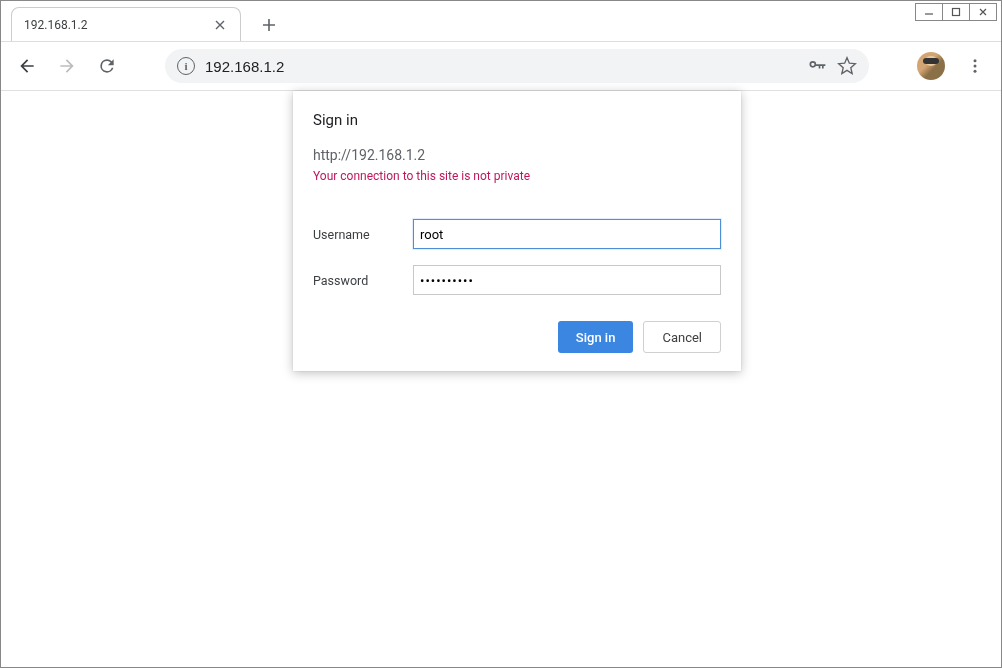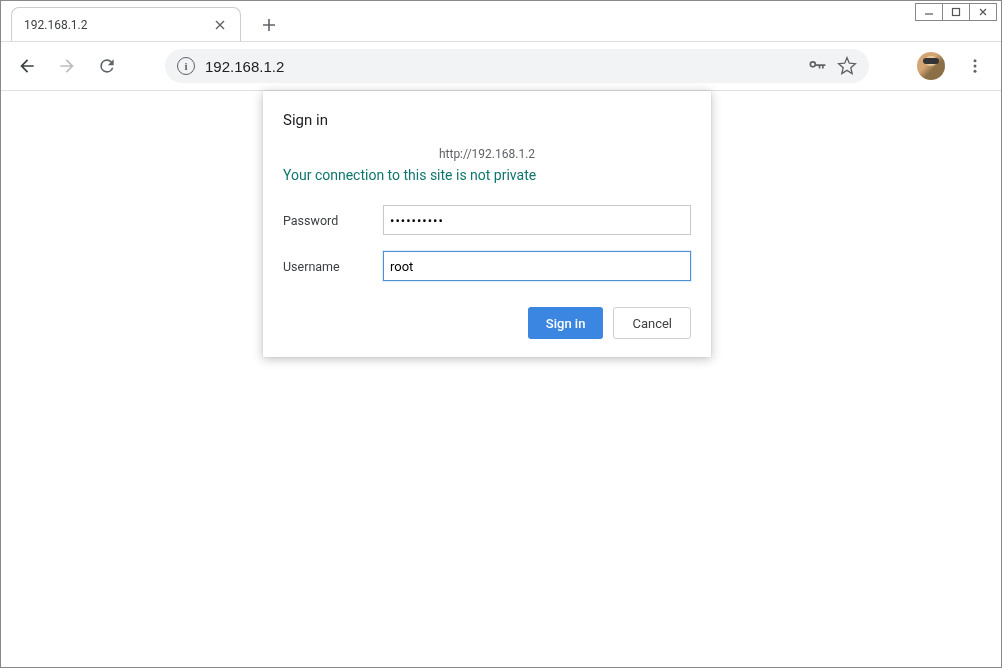--- a/index.html
+++ b/index.html
@@ -177,42 +177,41 @@
     color: #5f6368;
   }
   .content {
     position: relative;
     height: calc(100% - 90px);
     background: #fff;
   }
   .auth-dialog {
     position: absolute;
     top: 0;
-    left: 262px;
+    left: 292px;
     width: 448px;
     background: #fff;
     box-shadow: 0 2px 10px rgba(0,0,0,0.25), 0 0 1px rgba(0,0,0,0.2);
     padding: 20px 20px 18px 20px;
   }
   .dialog-title {
     font-size: 15px;
     color: #202124;
     margin-bottom: 18px;
     font-weight: 400;
   }
   .dialog-url {
+    font-size: 14px;
+    color: #5f6368;
+    margin-bottom: 6px;
+  }
+  .dialog-warning {
     font-size: 12px;
-    color: #5f6368;
-    margin-bottom: 6px;
-    text-align: center;
-  }
-  .dialog-warning {
-    font-size: 14px;
-    color: #0f766e;
-    margin-bottom: 22px;
+    color: #be185d;
+    margin-bottom: 36px;
   }
   .form-row {
     display: flex;
     align-items: center;
     margin-bottom: 16px;
   }
   .form-label {
     width: 100px;
     font-size: 12.5px;
     color: #3c4043;
@@ -351,33 +350,33 @@
   </div>
 </div>
 
 <div class="content">
   <div class="auth-dialog">
     <div class="dialog-title">Sign in</div>
     <div class="dialog-url">http://192.168.1.2</div>
     <div class="dialog-warning">Your connection to this site is not private</div>
 
     <div class="form-row">
+      <div class="form-label">Username</div>
+      <div class="input-wrap">
+        <div class="form-input focused" style="height:30px;"></div>
+        <span class="input-display"><span class="selected-text">root</span></span>
+      </div>
+    </div>
+
+    <div class="form-row">
       <div class="form-label">Password</div>
       <div class="input-wrap">
         <div class="form-input" style="height:30px;"></div>
         <span class="input-display" style="letter-spacing:1px;">••••••••••</span>
       </div>
     </div>
 
-    <div class="form-row">
-      <div class="form-label">Username</div>
-      <div class="input-wrap">
-        <div class="form-input focused" style="height:30px;"></div>
-        <span class="input-display"><span class="selected-text">root</span></span>
-      </div>
-    </div>
-
     <div class="dialog-actions">
       <div class="btn btn-primary">Sign in</div>
       <div class="btn btn-secondary">Cancel</div>
     </div>
   </div>
 </div>
 
 </body></html>

